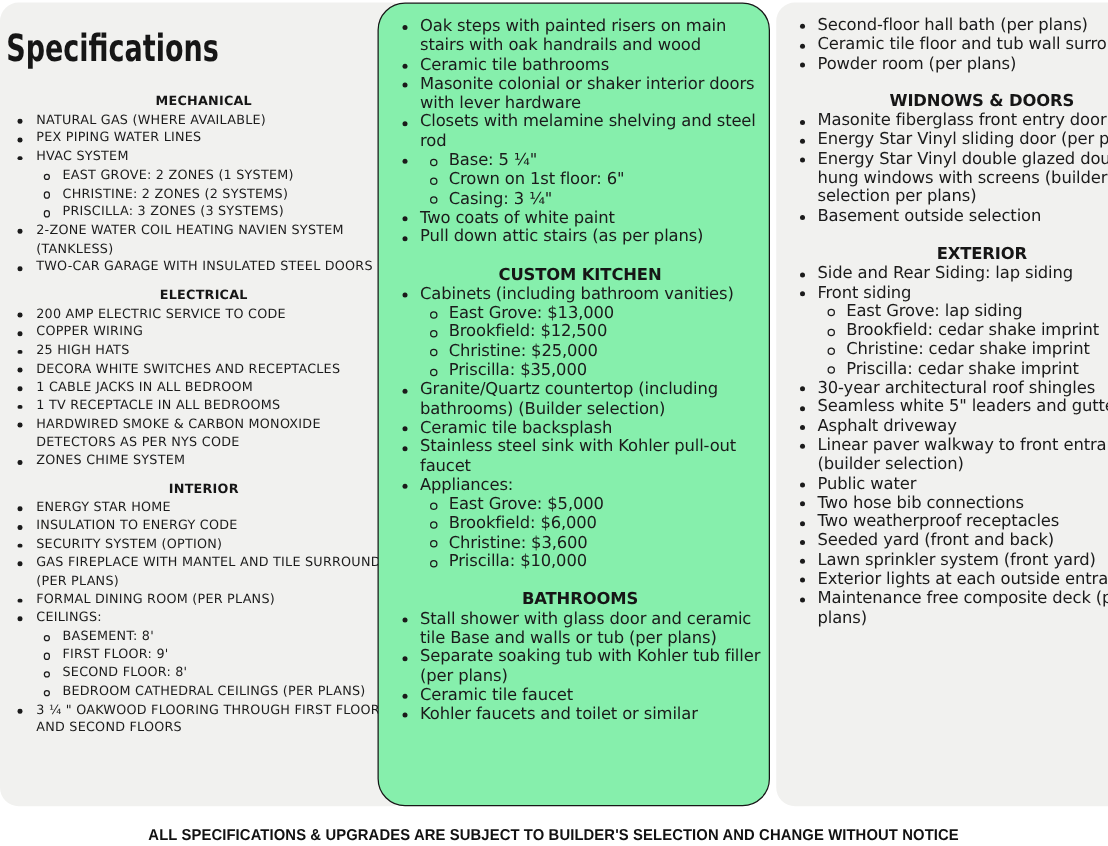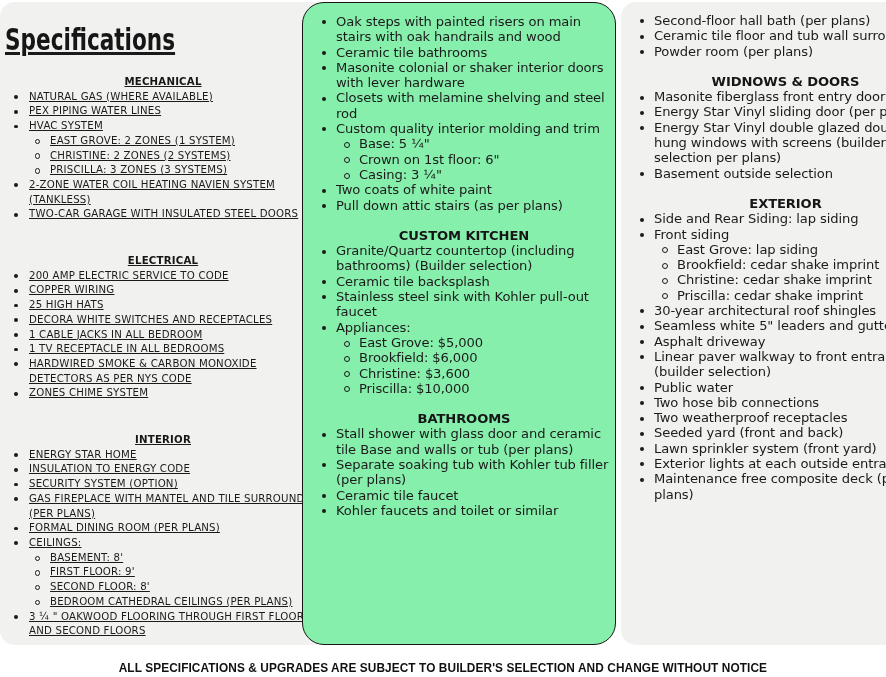--- a/index.html
+++ b/index.html
@@ -20,21 +20,20 @@
     border-radius: 15px;
     box-sizing: border-box;
     overflow: hidden;
   }
   .panel-left {
     left: 0; width: 328px;
     padding: 20px 7px 0 5px;
     font-size: 10.2px;
     line-height: 14.7px;
     letter-spacing: 0.2px;
-    text-decoration: underline;
   }
   .panel-middle {
     left: 302px; width: 314px;
     background: #86efac;
     border: 1.6px solid #171717;
     border-radius: 22px;
     padding: 11px 4px 0 14px;
     font-size: 13.1px;
     line-height: 15.3px;
     letter-spacing: -0.1px;
@@ -54,21 +53,21 @@
     line-height: 36px;
     letter-spacing: 0;
     white-space: nowrap;
     transform: scaleX(0.72);
     transform-origin: 0 50%;
     color: #161616;
   }
 
   section { margin: 0; }
   section + section { margin-top: 15px; }
-  .panel-left section + section { margin-top: 32px; }
+  .panel-left section + section { margin-top: 8px; }
 
   h2 {
     margin: 0; padding: 0;
     font-size: inherit;
     font-weight: 700;
     color: #161616;
     text-align: center;
   }
 
   ul { margin: 0; padding: 0; list-style: none; }
@@ -176,32 +175,38 @@
   </div>
 
   <div class="panel panel-middle">
     <div class="sections">
         <section>
           <ul>
             <li class="item"><span>Oak steps with painted risers on main stairs with oak handrails and wood</span></li>
             <li class="item"><span>Ceramic tile bathrooms</span></li>
             <li class="item"><span>Masonite colonial or shaker interior doors with lever hardware</span></li>
             <li class="item"><span>Closets with melamine shelving and steel rod</span></li>
-            <li class="item"><span>Custom quality interior molding and trim</span><ul>
+            <li class="item"><ul>
                 <li class="sub">Base: 5 ¼"</li>
                 <li class="sub">Crown on 1st floor: 6"</li>
                 <li class="sub">Casing: 3 ¼"</li>
               </ul></li>
             <li class="item"><span>Two coats of white paint</span></li>
             <li class="item"><span>Pull down attic stairs (as per plans)</span></li>
           </ul>
         </section>
         <section>
           <h2>CUSTOM KITCHEN</h2>
           <ul>
+            <li class="item"><span>Cabinets (including bathroom vanities)</span><ul>
+                <li class="sub">East Grove: $13,000</li>
+                <li class="sub">Brookfield: $12,500</li>
+                <li class="sub">Christine: $25,000</li>
+                <li class="sub">Priscilla: $35,000</li>
+              </ul></li>
             <li class="item"><span>Granite/Quartz countertop (including bathrooms) (Builder selection)</span></li>
             <li class="item"><span>Ceramic tile backsplash</span></li>
             <li class="item"><span>Stainless steel sink with Kohler pull-out faucet</span></li>
             <li class="item"><span>Appliances:</span><ul>
                 <li class="sub">East Grove: $5,000</li>
                 <li class="sub">Brookfield: $6,000</li>
                 <li class="sub">Christine: $3,600</li>
                 <li class="sub">Priscilla: $10,000</li>
               </ul></li>
           </ul>

